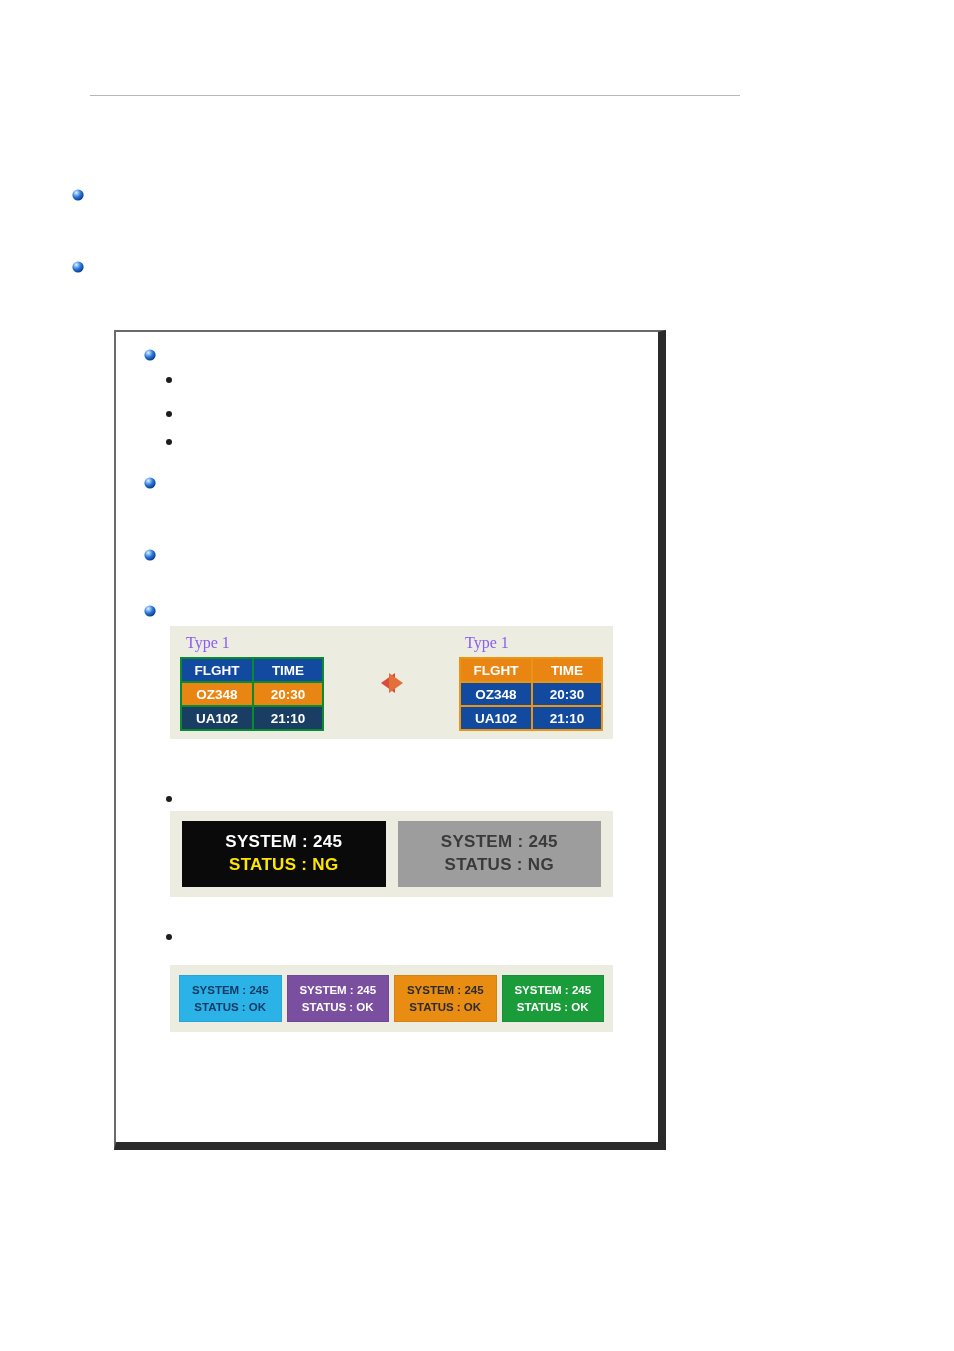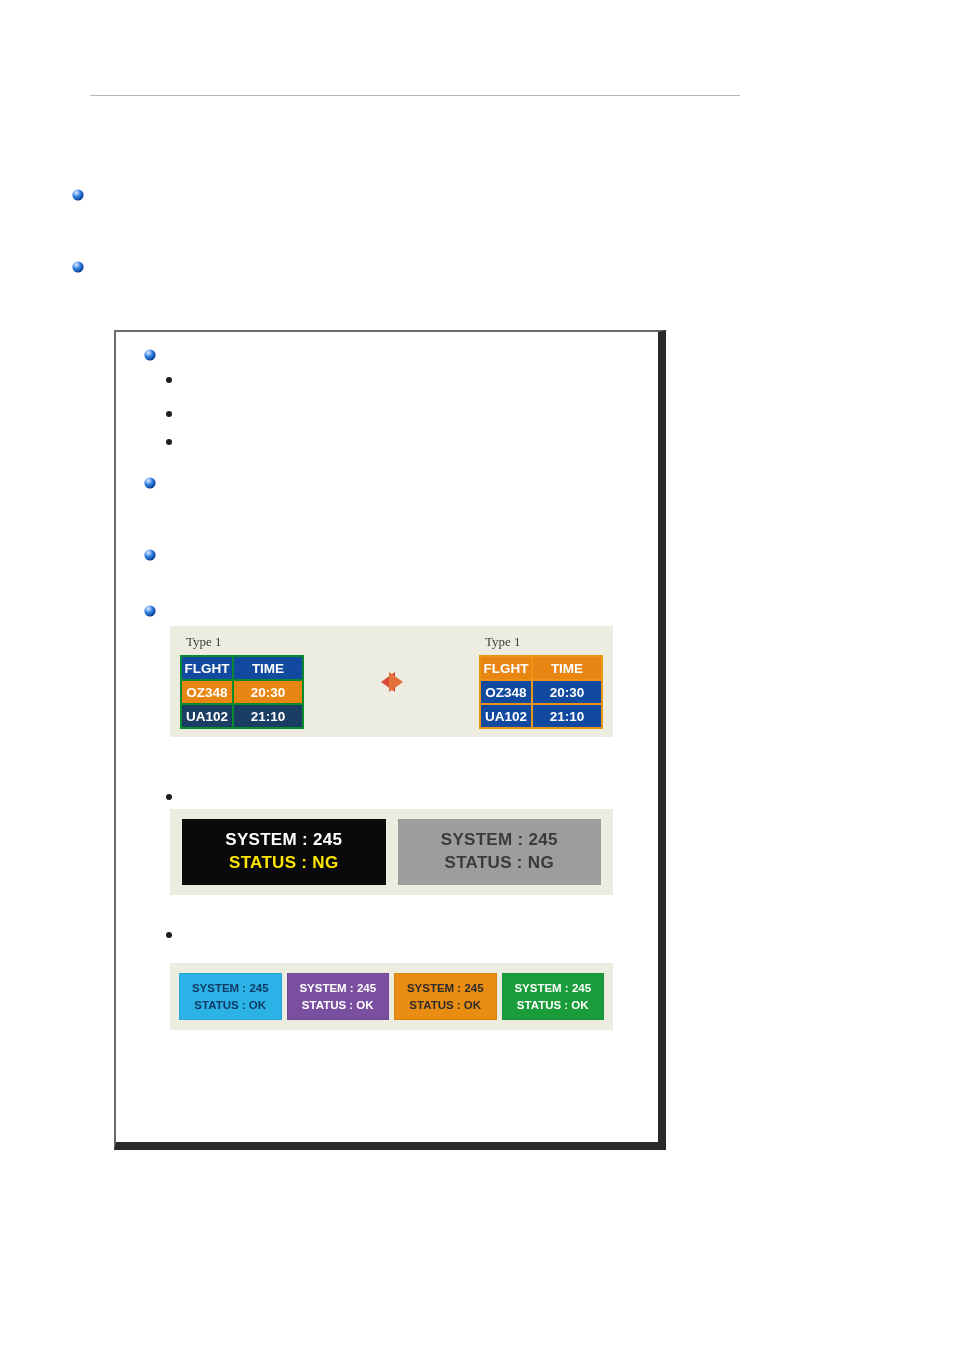--- a/index.html
+++ b/index.html
@@ -85,22 +85,22 @@
     background: #ecece0;
     padding: 8px 10px 8px 10px;
     display: flex;
     align-items: center;
     justify-content: space-between;
     box-sizing: border-box;
   }
   .tbl-col { display: flex; flex-direction: column; gap: 3px; }
   .tbl-label {
     font-family: "Times New Roman", Times, serif;
-    color: #404040;
-    font-size: 13px;
+    color: #8b5cf6;
+    font-size: 16px;
     padding-left: 6px;
     margin-bottom: 2px;
   }
   .tbl {
     border: 2px solid;
     border-collapse: collapse;
   }
   .tbl.green { border-color: #0a8a2f; }
   .tbl.orange { border-color: #e99513; }
   .tbl td {
@@ -113,21 +113,21 @@
     display: flex;
     align-items: center;
     justify-content: center;
     font-family: Arial, sans-serif;
     font-weight: 800;
     font-size: 13.5px;
     color: #fff;
     height: 22px;
     box-sizing: border-box;
   }
-  .cell.flight-h { width: 50px; }
+  .cell.flight-h { width: 70px; }
   .cell.time-h { width: 68px; }
   .cell.blue { background: #124aa0; }
   .cell.orange { background: #e98613; }
   .cell.navy { background: #1a3e63; }
 
   .swap {
     display: flex;
     align-items: center;
     gap: 0px;
     position: relative;

